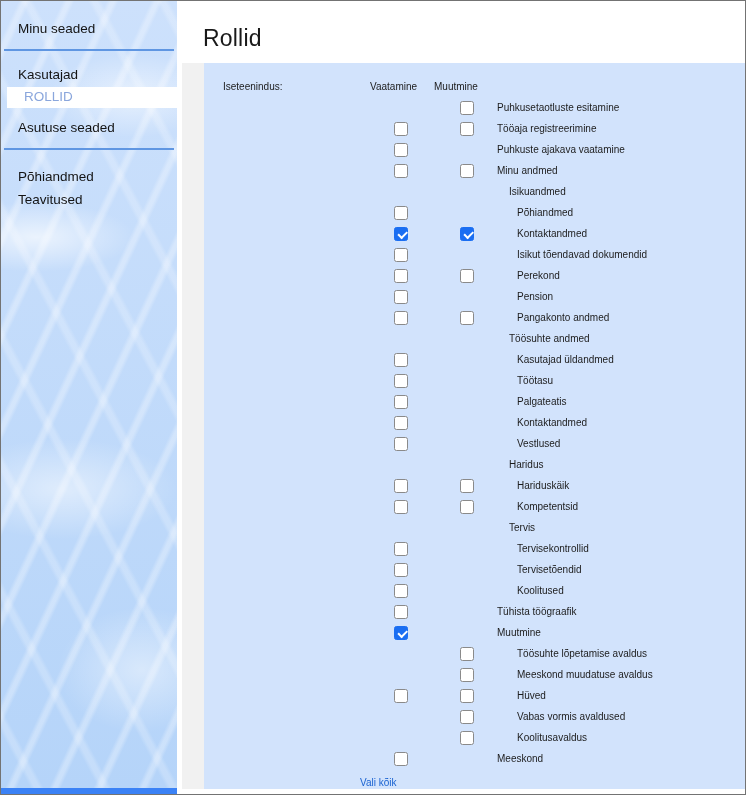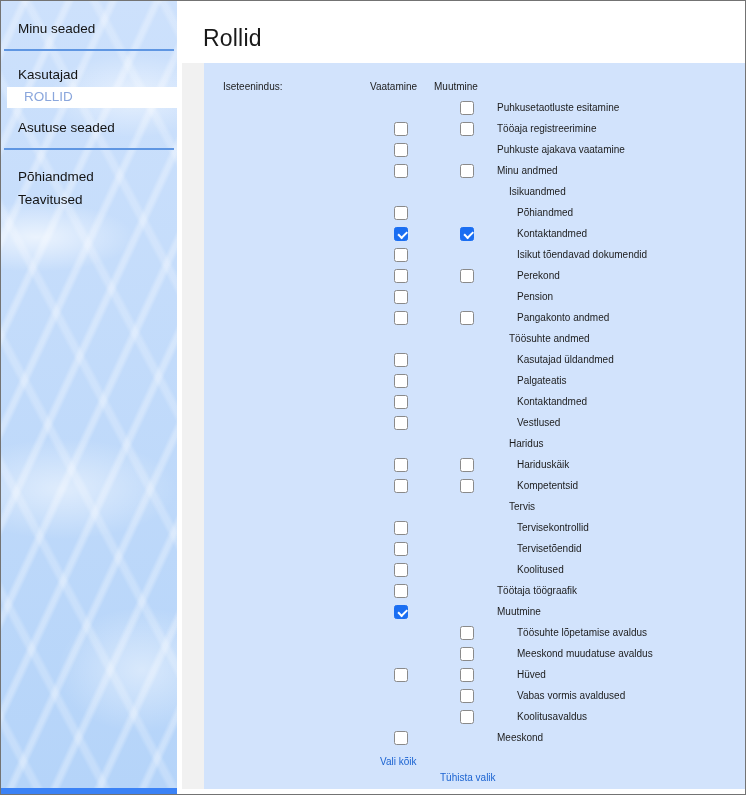--- a/index.html
+++ b/index.html
@@ -67,21 +67,21 @@
     content:""; position:absolute; left:2.5px; top:3px; width:7px; height:3.5px;
     border-left:2px solid #fff; border-bottom:2px solid #fff;
     transform:rotate(-45deg);
   }
 
   .actions { position:relative; height:21px; margin-top:1px; }
   .actions a {
     position:absolute; top:2px; color:#1b63d1; text-decoration:none;
     line-height:15px; cursor:pointer; white-space:nowrap;
   }
-  .act-select-all { left:176px; }
+  .act-select-all { left:156px; }
   .act-clear     { left:236px;margin-top:16px; }
 </style>
 </head>
 <body>
 
 <div class="app">
 
   <aside class="sidebar">
     <div class="side-item" style="top:18px">Minu seaded</div>
     <div class="side-divider" style="top:48px"></div>
@@ -156,20 +156,24 @@
           </div>
           <div class="row">
             <span class="lab lv1">Töösuhte andmed</span>
           </div>
           <div class="row">
             <div class="cb cb-view"></div>
             <span class="lab lv2">Kasutajad üldandmed</span>
           </div>
           <div class="row">
             <div class="cb cb-view"></div>
+            <span class="lab lv2">Töötasu</span>
+          </div>
+          <div class="row">
+            <div class="cb cb-view"></div>
             <span class="lab lv2">Palgateatis</span>
           </div>
           <div class="row">
             <div class="cb cb-view"></div>
             <span class="lab lv2">Kontaktandmed</span>
           </div>
           <div class="row">
             <div class="cb cb-view"></div>
             <span class="lab lv2">Vestlused</span>
           </div>
@@ -196,21 +200,21 @@
           <div class="row">
             <div class="cb cb-view"></div>
             <span class="lab lv2">Tervisetõendid</span>
           </div>
           <div class="row">
             <div class="cb cb-view"></div>
             <span class="lab lv2">Koolitused</span>
           </div>
           <div class="row">
             <div class="cb cb-view"></div>
-            <span class="lab lv0">Töötaja töögraafik</span>
+            <span class="lab lv0">Tühista töögraafik</span>
           </div>
           <div class="row">
             <div class="cb cb-view on"></div>
             <span class="lab lv0">Muutmine</span>
           </div>
           <div class="row">
             <div class="cb cb-edit"></div>
             <span class="lab lv2">Töösuhte lõpetamise avaldus</span>
           </div>
           <div class="row">

